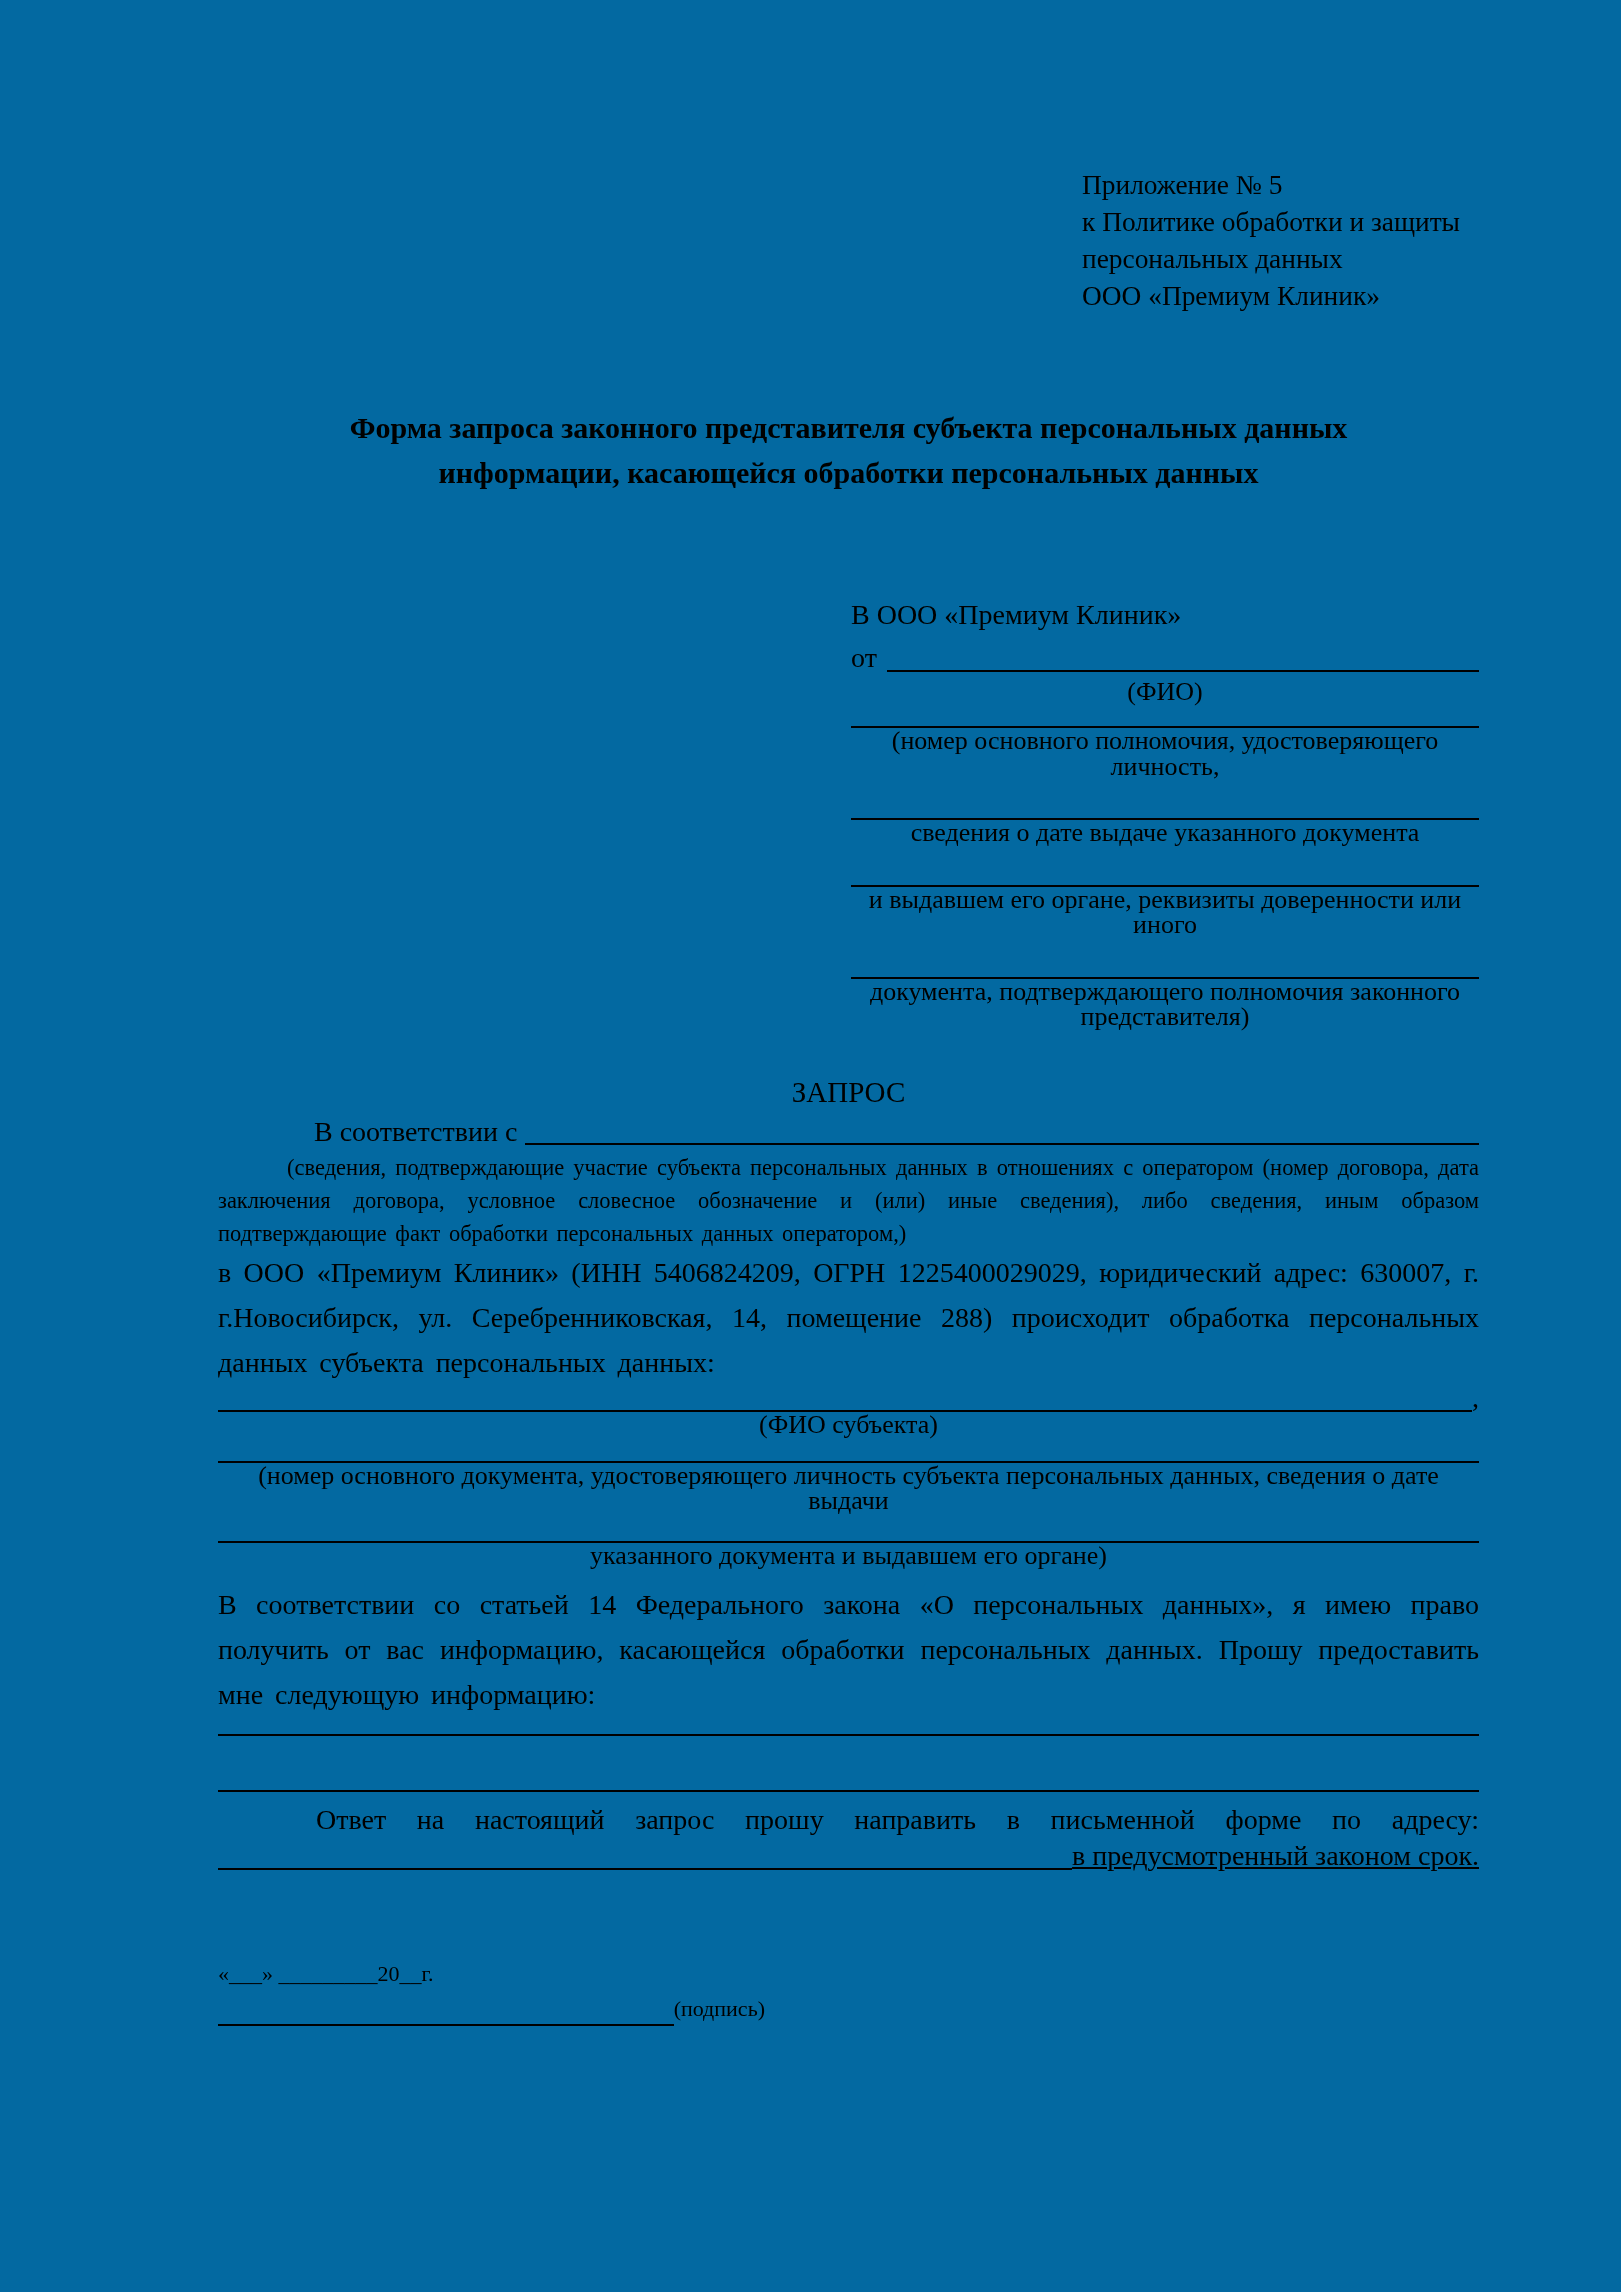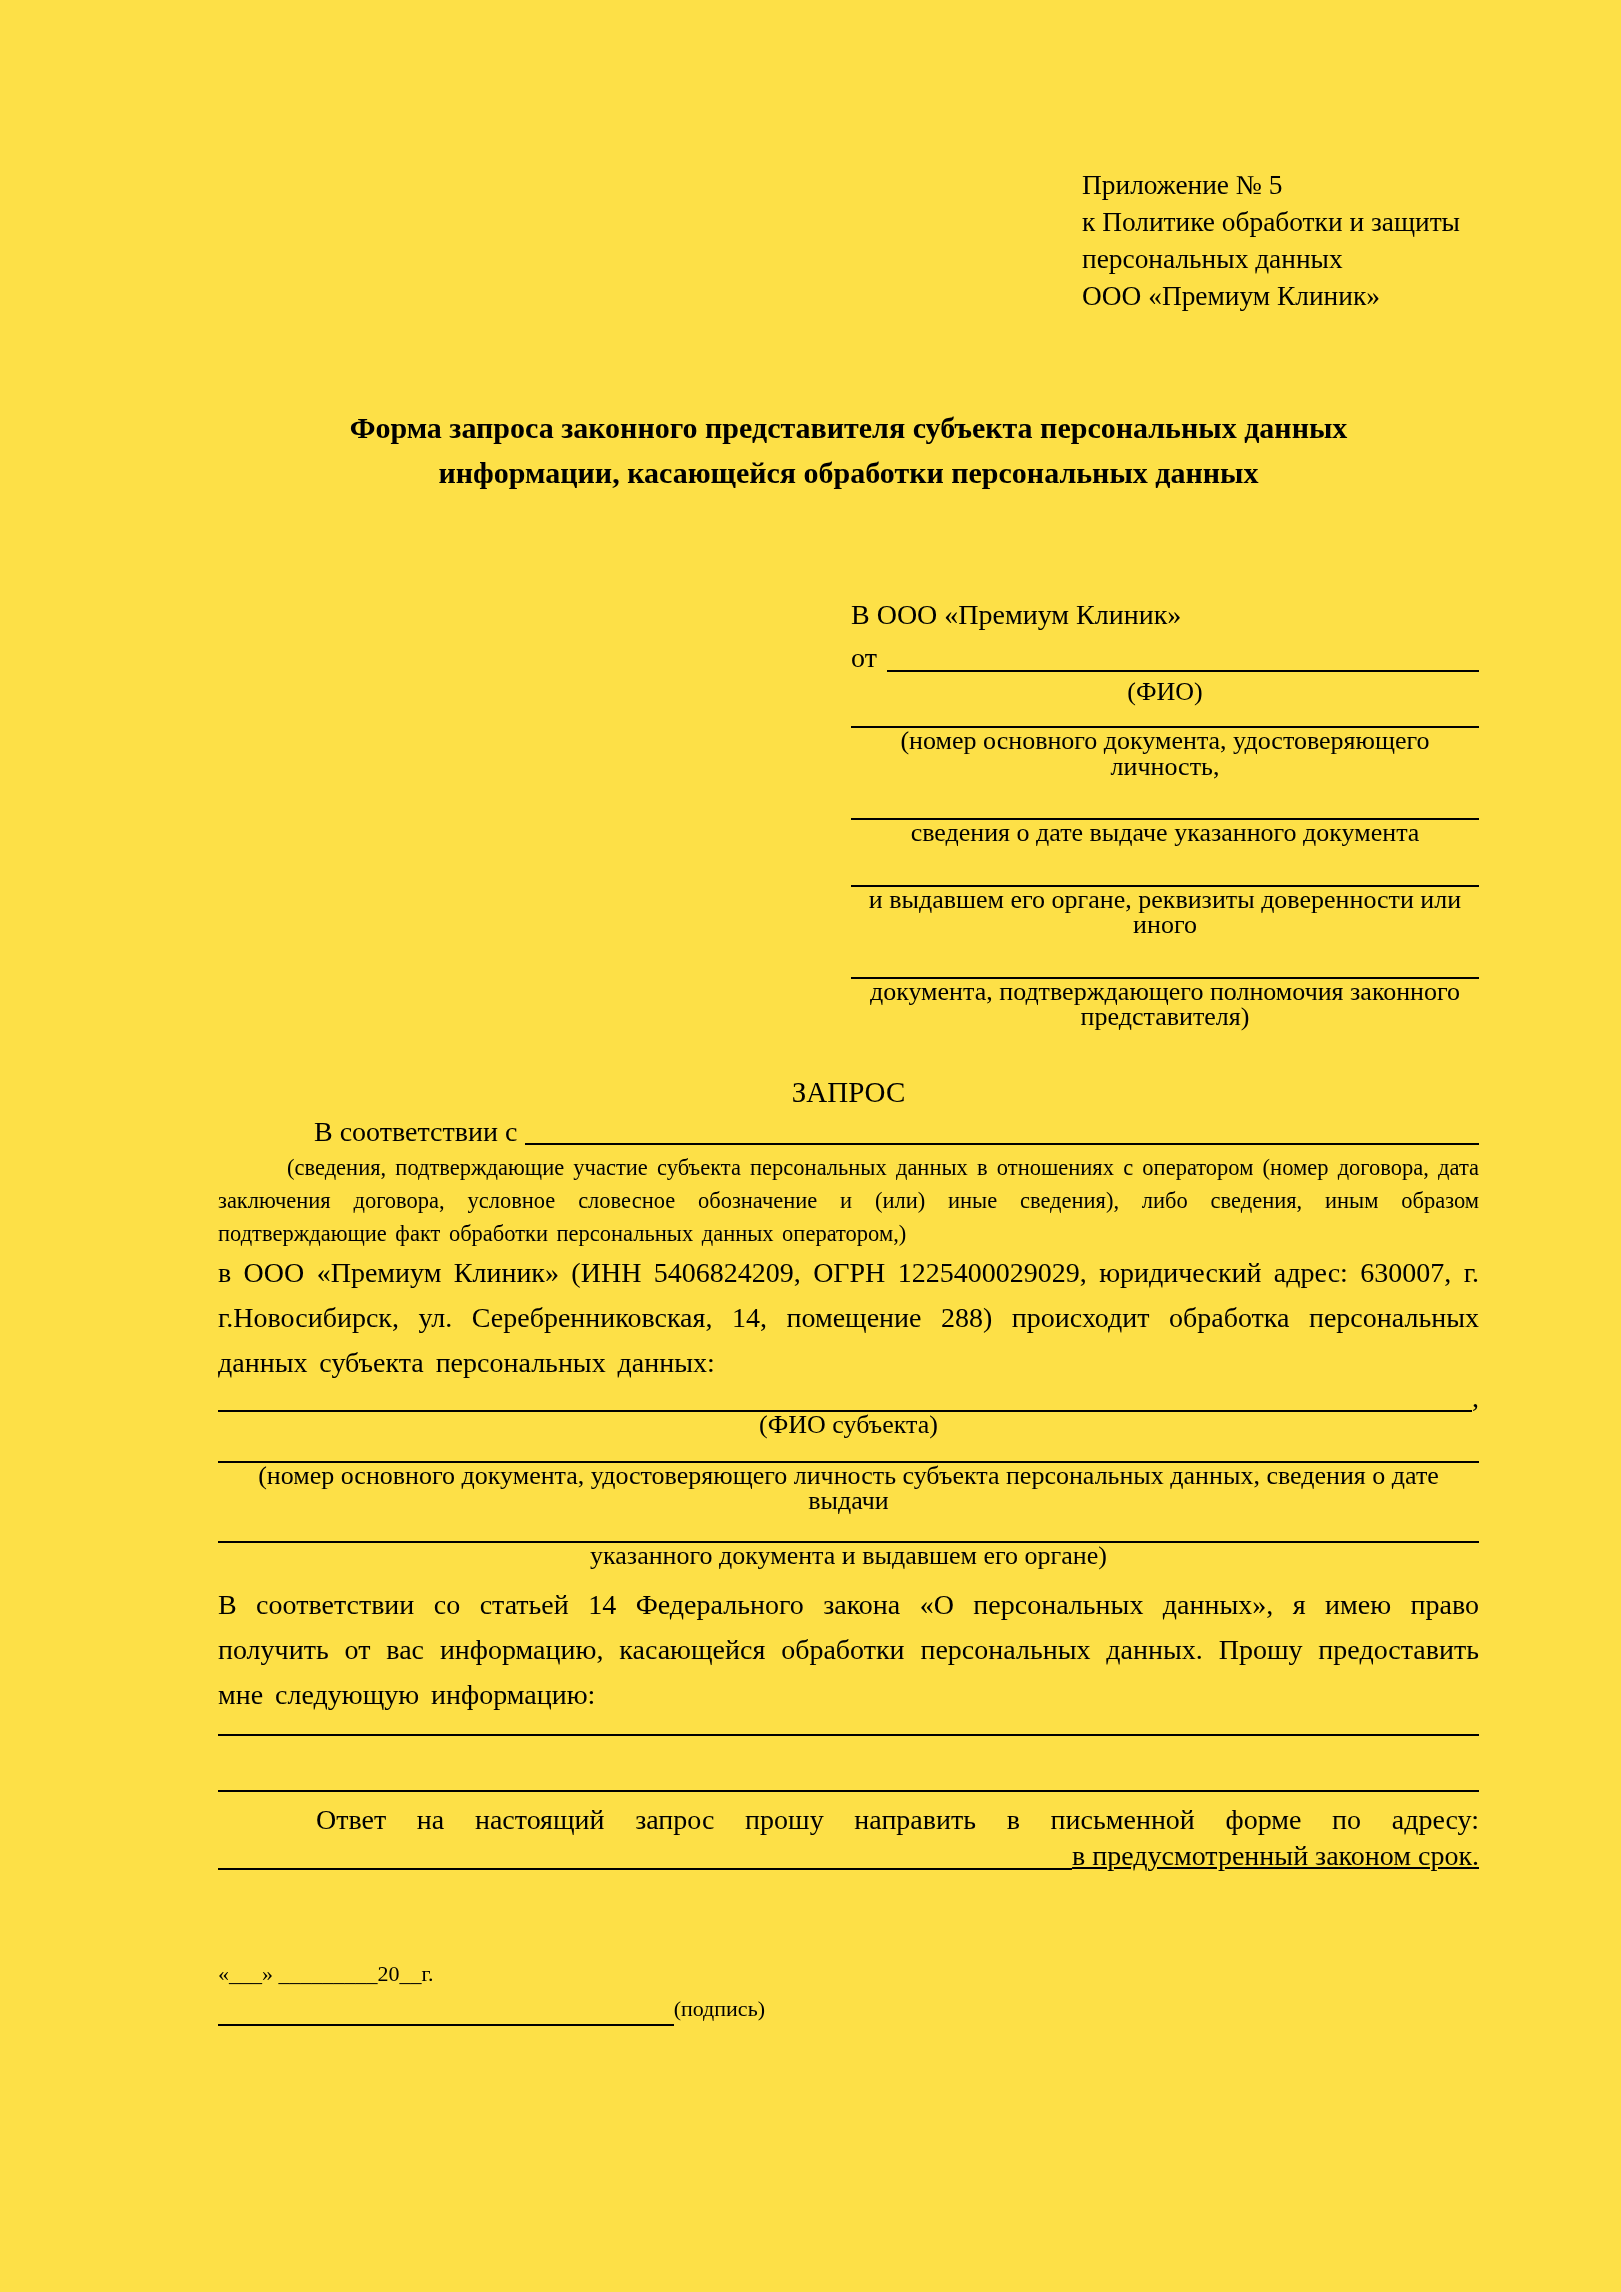--- a/index.html
+++ b/index.html
@@ -1,20 +1,20 @@
 <!DOCTYPE html>
 <html><head>
 <meta charset="utf-8">
 <style>
   * { margin:0; padding:0; box-sizing:border-box; }
   html,body { background:#ffffff; }
   .page {
     position:relative;
     width:1621px; height:2293px;
-    background:#fde047; color:#000;
+    background:#0369a1; color:#000;
     font-family:"Liberation Serif","DejaVu Serif",serif;
     padding:167px 142px 0 218px;
     overflow:hidden;
   }
   
   .appendix { margin-left:864px; font-size:27.4px; line-height:37px; }
   
   .title {
     margin-top:90px; text-align:center; font-weight:bold;
     font-size:30px; line-height:45px;
@@ -76,21 +76,21 @@
   <div class="addressee">
     <div class="addr-org">В ООО «Премиум Клиник»</div>
     <div class="from-line">
       <span>от</span>
       <span class="fill"></span>
     </div>
     <div class="caption">(ФИО)</div>
 
     <div class="fgroup fg1">
       <div class="fline"></div>
-      <div class="caption">(номер основного документа, удостоверяющего личность,</div>
+      <div class="caption">(номер основного полномочия, удостоверяющего личность,</div>
     </div>
     <div class="fgroup fg2">
       <div class="fline"></div>
       <div class="caption">сведения о дате выдаче указанного документа</div>
     </div>
     <div class="fgroup fg3">
       <div class="fline"></div>
       <div class="caption">и выдавшем его органе, реквизиты доверенности или иного</div>
     </div>
     <div class="fgroup fg4">

